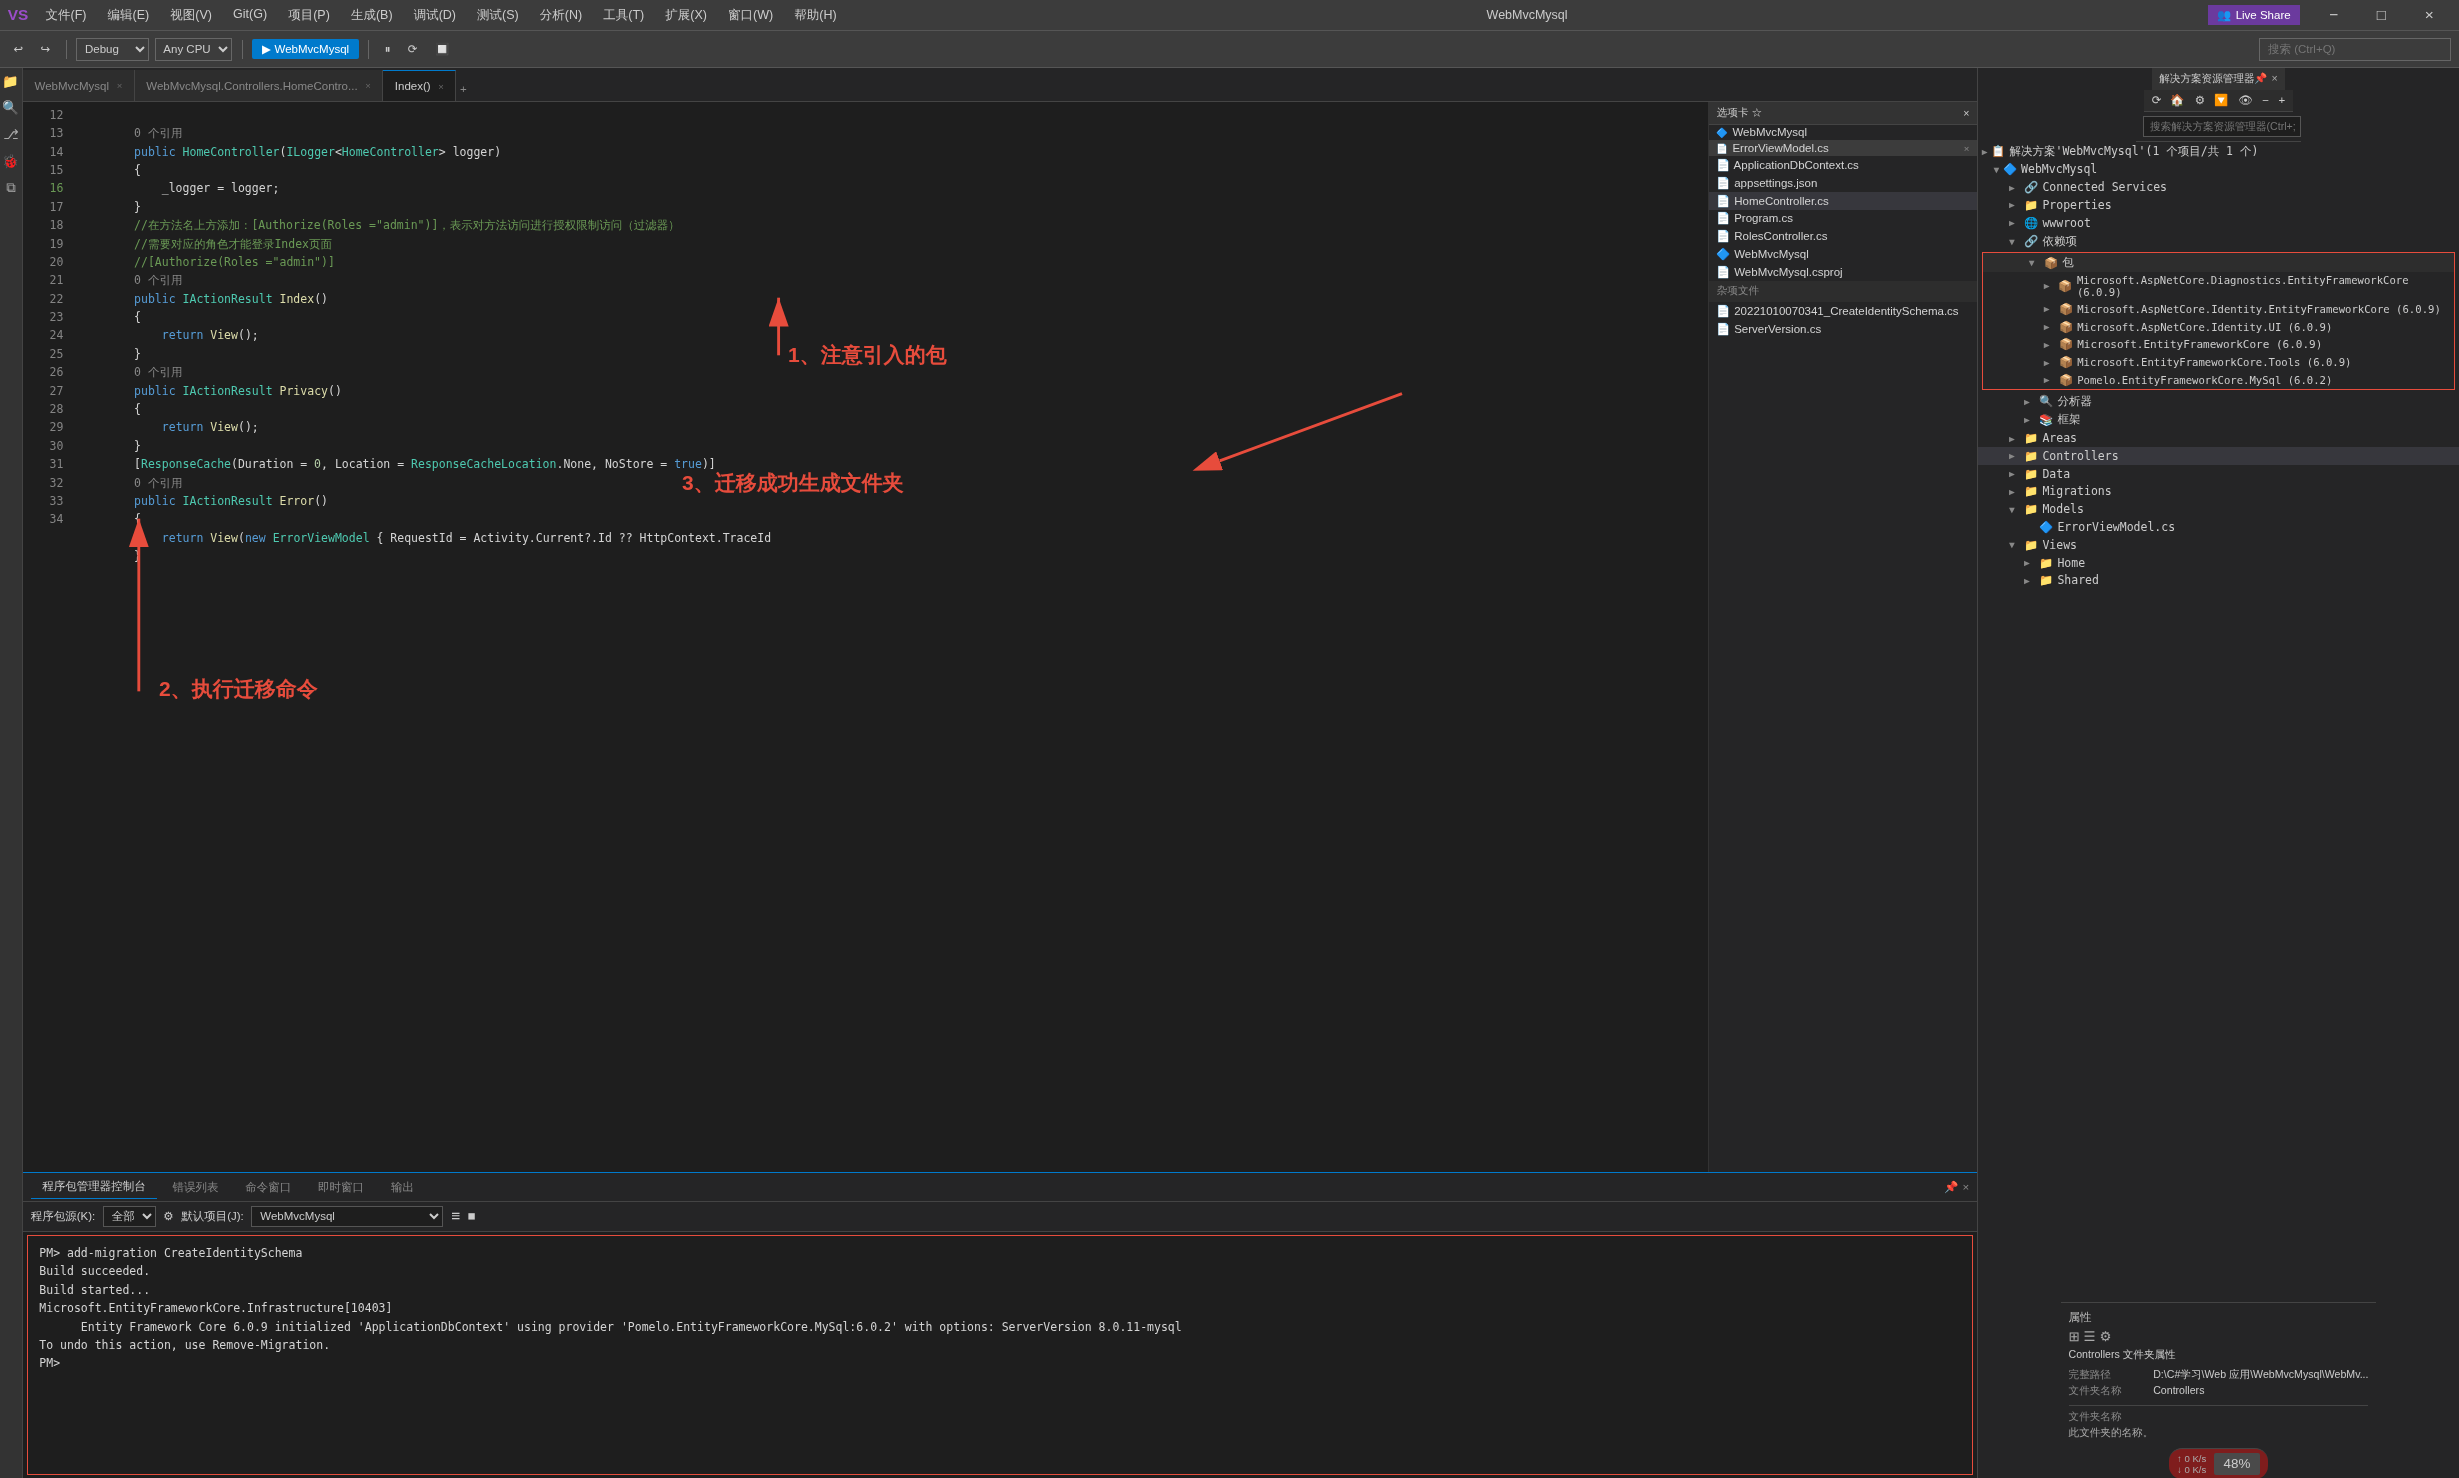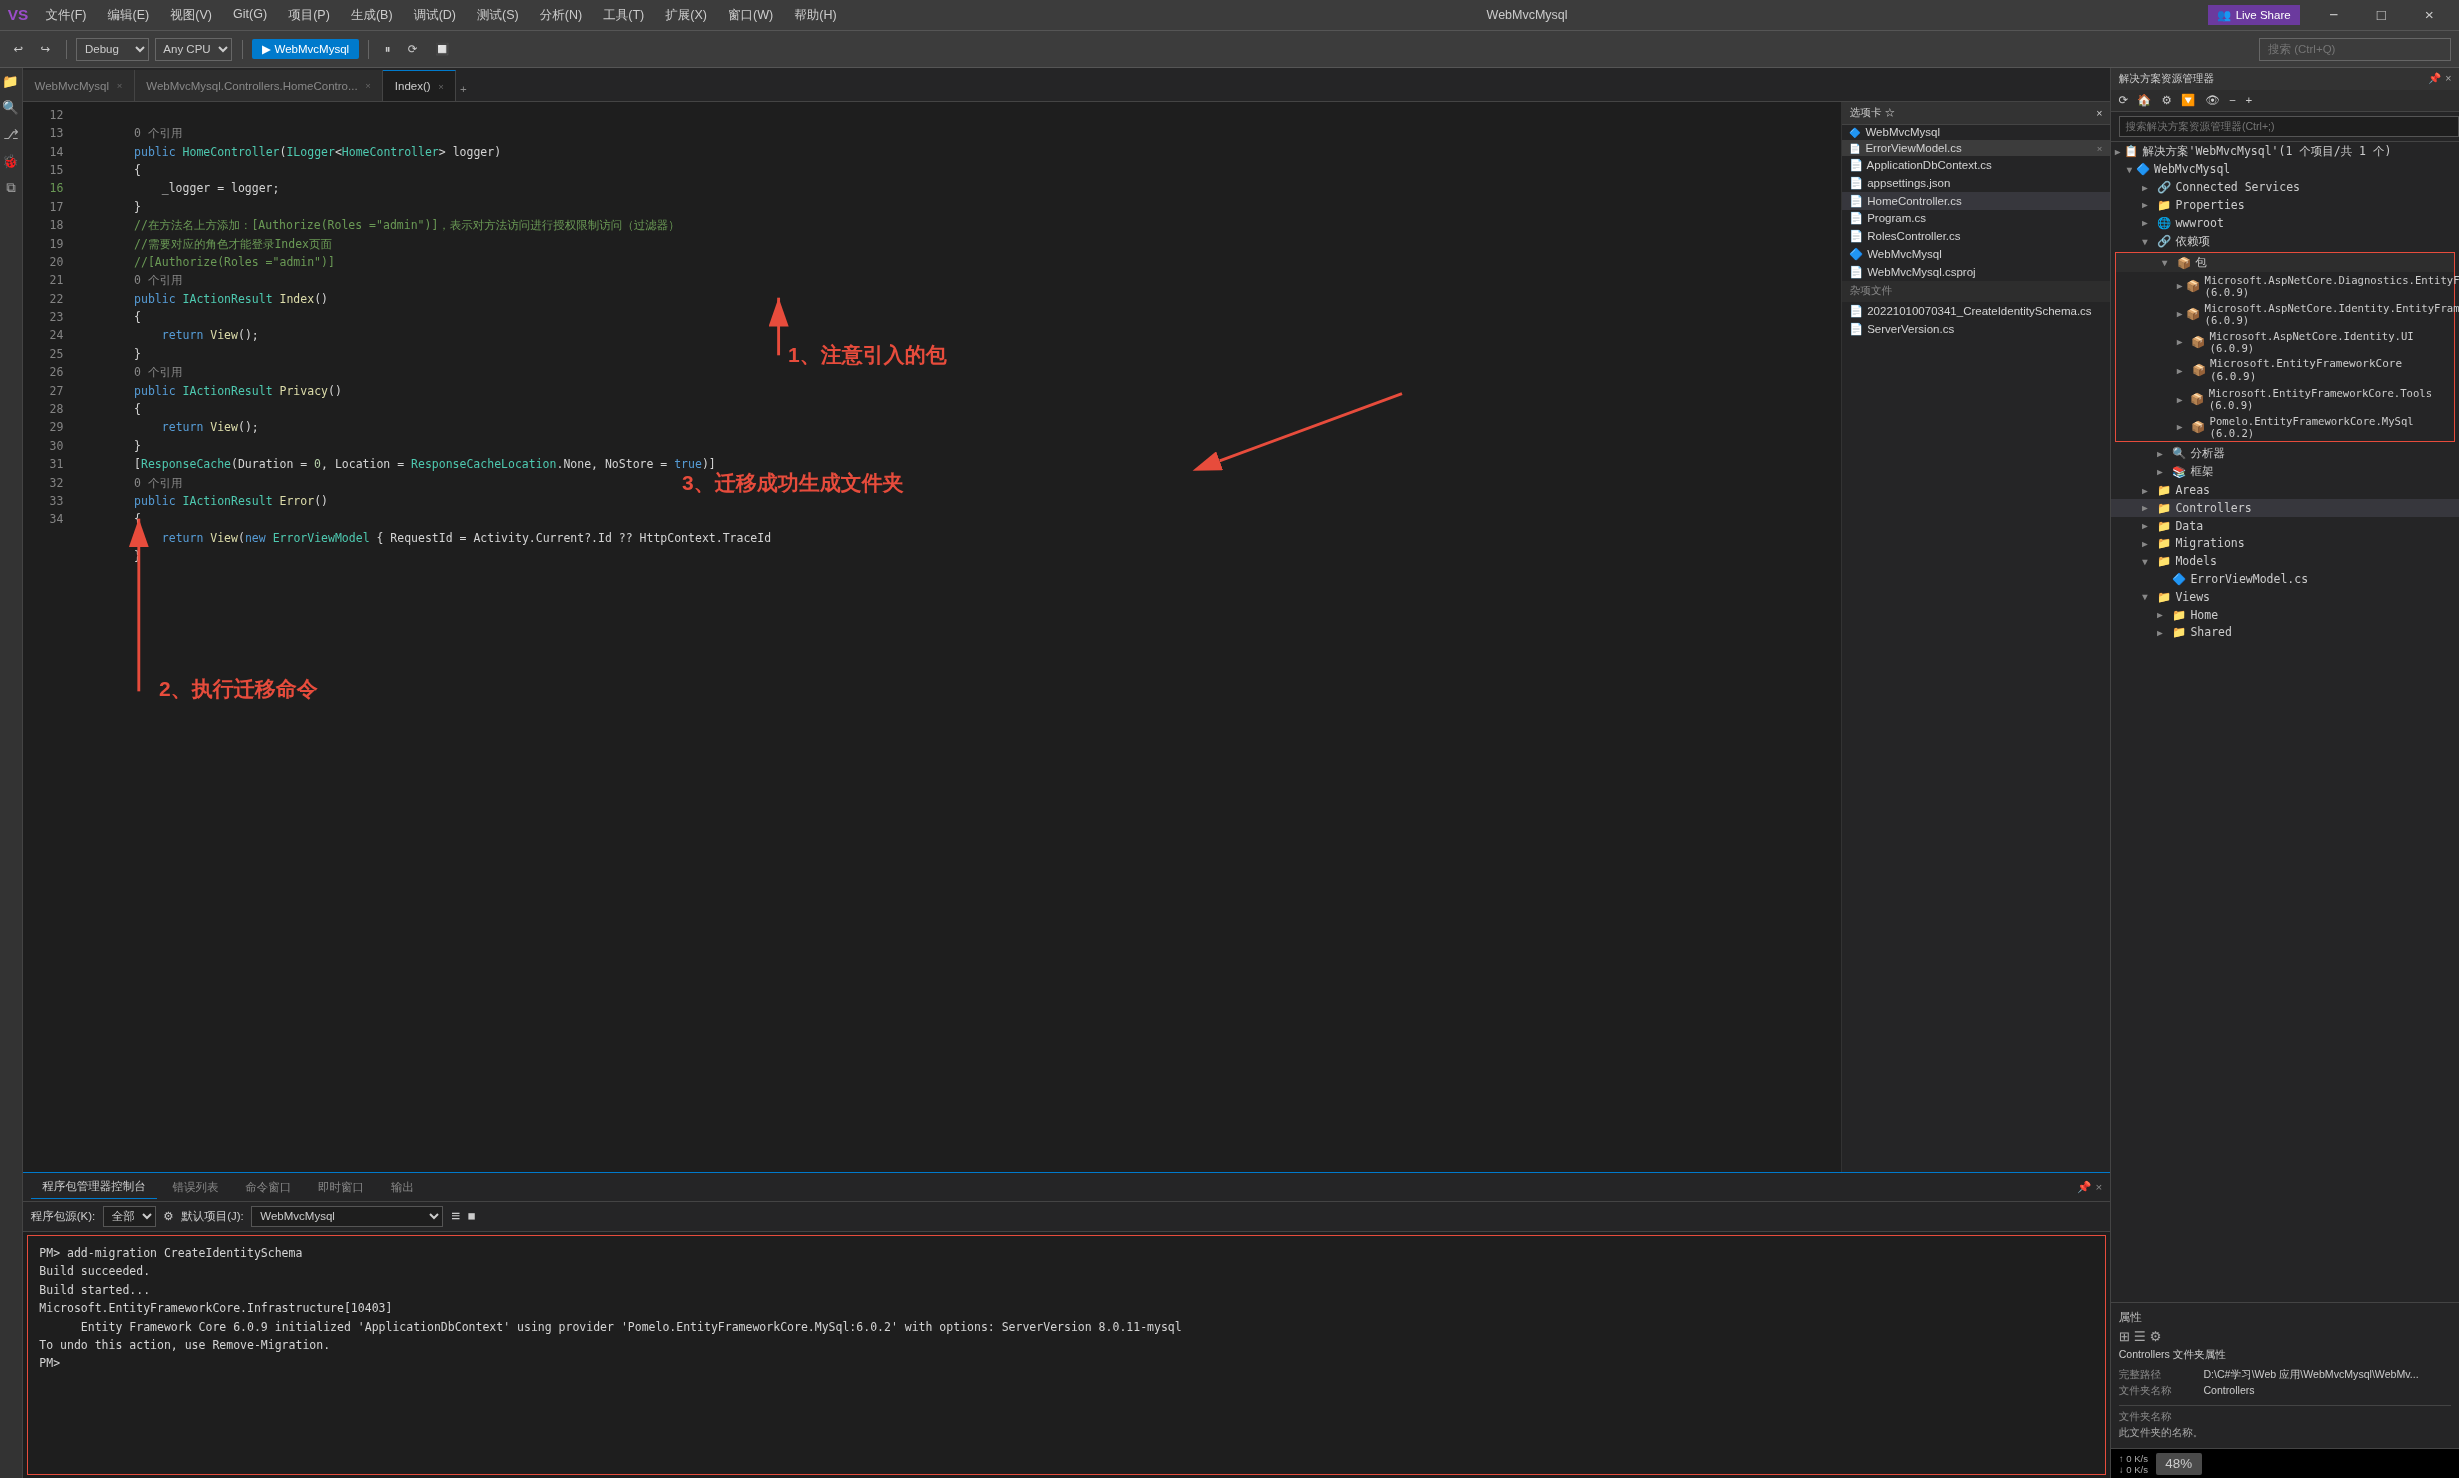--- a/index.html
+++ b/index.html
@@ -55,21 +55,21 @@
 
     
     .file-panel { width: 269px; background: #252526; border-left: 1px solid #333; display: flex; flex-direction: column; }
     .file-header { background: #333; color: #ccc; font-size: 10.6px; padding: 3.8px 7.7px; border-bottom: 1px solid #444; display: flex; align-items: center; justify-content: space-between; }
     .file-list { flex: 1; overflow-y: auto; }
     .file-item { padding: 1.9px 7.7px; font-size: 11.5px; cursor: pointer; display: flex; align-items: center; gap: 3.8px; }
     .file-item.active { background: #37373d; }
     .file-icon { font-size: 9.6px; }
 
     
-    .solution-explorer { width: 349px; background: #252526; border-left: 1px solid #444; display: flex; flex-direction: column; }
+    .solution-explorer { width: 482px; background: #252526; border-left: 1px solid #444; display: flex; flex-direction: column; align-items: center; }
     .sol-header { background: #333; color: #ccc; font-size: 10.6px; padding: 3.8px 7.7px; display: flex; align-items: center; justify-content: space-between; }
     .sol-toolbar { display: flex; align-items: center; padding: 1.9px 3.8px; gap: 1.9px; background: #2d2d2d; border-bottom: 1px solid #444; }
     .sol-btn { color: #ccc; padding: 1.9px 3.8px; font-size: 11.5px; cursor: pointer; }
     .sol-search { background: #1e1e1e; border: 1px solid #555; color: #ccc; padding: 1.9px 5.8px; font-size: 10.6px; width: 100%; margin: 1.9px 3.8px; height: 21px; }
     .tree-item { display: flex; align-items: center; padding: 1.9px 0; font-size: 11.5px; cursor: pointer; }
 
     
     .bottom-panel { height: 307px; background: #1e1e1e; border-top: 1.9px solid #007acc; display: flex; flex-direction: column; }
     .bottom-tab-bar { height: 29px; background: #252526; display: flex; align-items: center; padding: 0 7.7px; gap: 3.8px; border-bottom: 1px solid #444; }
     .bottom-tab { padding: 3.8px 11.5px; font-size: 11.5px; color: #888; cursor: pointer; }
@@ -497,21 +497,21 @@
         <div class="props-row">
           <span class="props-key">文件夹名称</span>
           <span class="props-val">Controllers</span>
         </div>
         <div style="margin-top:7.7px;border-top:1px solid #444;padding-top:3.8px;">
           <div style="color:#888;font-size:10.6px;">文件夹名称</div>
           <div style="color:#aaa;font-size:10.6px;margin-top:1.9px;">此文件夹的名称。</div>
         </div>
       </div>
 
-      <div style="display:flex;align-items:center;gap:7.7px;padding:3.8px 7.7px;background:#000000;border-top:1px solid #444;">
+      <div style="display:flex;align-items:center;gap:7.7px;padding:3.8px 7.7px;background:#7f1d1d;border-top:1px solid #444;border-radius:13px;">
         <div style="display:flex;flex-direction:column;font-size:9.6px;color:#aaa;">
           <span>↑ 0 K/s</span>
           <span>↓ 0 K/s</span>
         </div>
         <div style="background:#4a4a4a;color:#ccc;padding:3.8px 9.6px;font-size:13.4px;border-radius:1.9px;">
           <span>48%</span>
         </div>
       </div>
     </div>
   </div>

